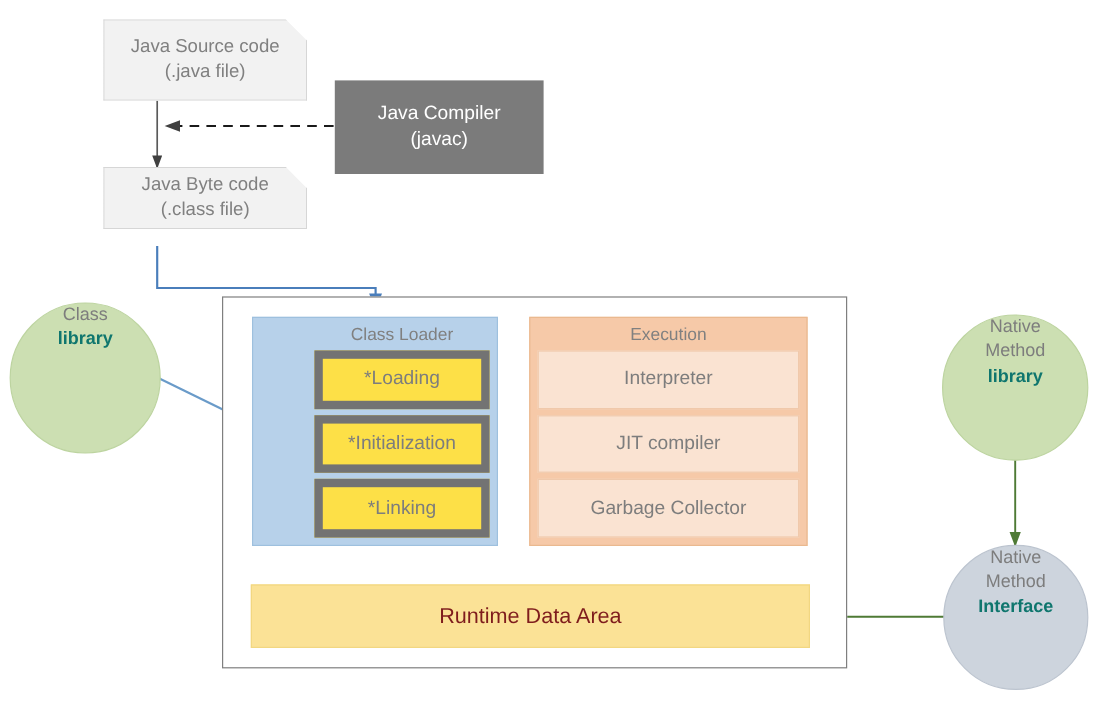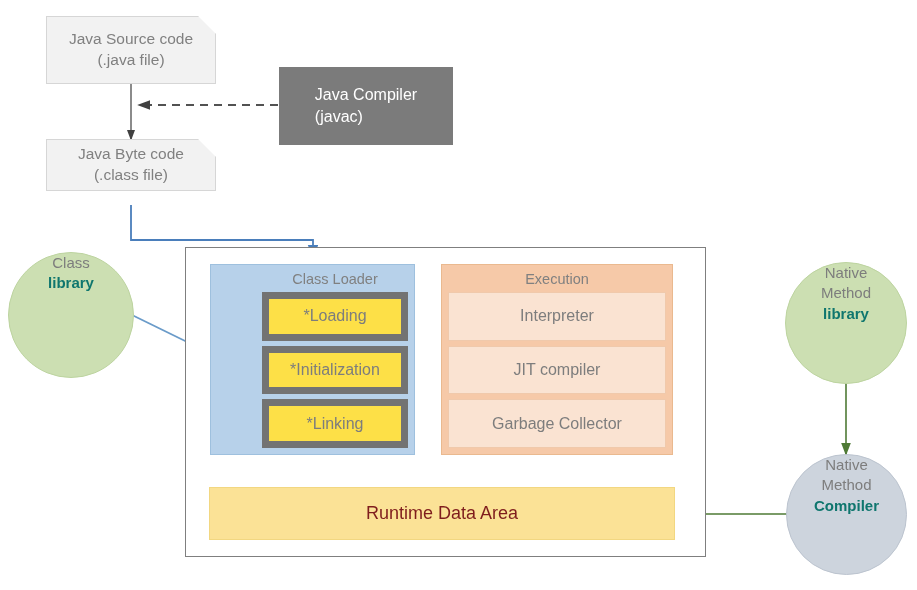--- a/index.html
+++ b/index.html
@@ -23,38 +23,39 @@
   .doc{
     position:absolute;
     background:#f2f2f2;
     border:1px solid #d4d4d4;
     display:flex;align-items:center;justify-content:center;
     text-align:center;
     color:#808080;
     font-size:15.5px;
     line-height:1.35;
     box-sizing:border-box;
+    margin-left:40px;
   }
   .doc.clip{
     clip-path:polygon(0 0, calc(100% - 18px) 0, 100% 18px, 100% 100%, 0 100%);
     border:none;
     background:
       linear-gradient(#d6d6d6,#d6d6d6) no-repeat 0 0/100% 1px,
       linear-gradient(#d6d6d6,#d6d6d6) no-repeat 0 100%/100% 1px,
       linear-gradient(#d6d6d6,#d6d6d6) no-repeat 0 0/1px 100%,
       linear-gradient(#d6d6d6,#d6d6d6) no-repeat 100% 0/1px 100%,
       #f2f2f2;
   }
 
   
   .compiler{
     position:absolute;
     background:#7b7b7b;
     display:flex;align-items:center;justify-content:center;
-    text-align:left;
+    text-align:center;
     color:#ffffff;
     font-size:16px;
     line-height:1.35;
     box-sizing:border-box;
   }
 
   
   .jvm-frame{
     position:absolute;
     border:1.5px solid #7f7f7f;
@@ -235,17 +236,17 @@
       <div>Native</div>
       <div>Method</div>
       <div><b>library</b></div>
     </div>
   </div>
 
   <div class="circle gray" style="left:786px;top:454px;width:121px;height:121px;">
     <div>
       <div>Native</div>
       <div>Method</div>
-      <div><b>Compiler</b></div>
+      <div><b>Interface</b></div>
     </div>
   </div>
 
 </div>
 
 </body></html>

